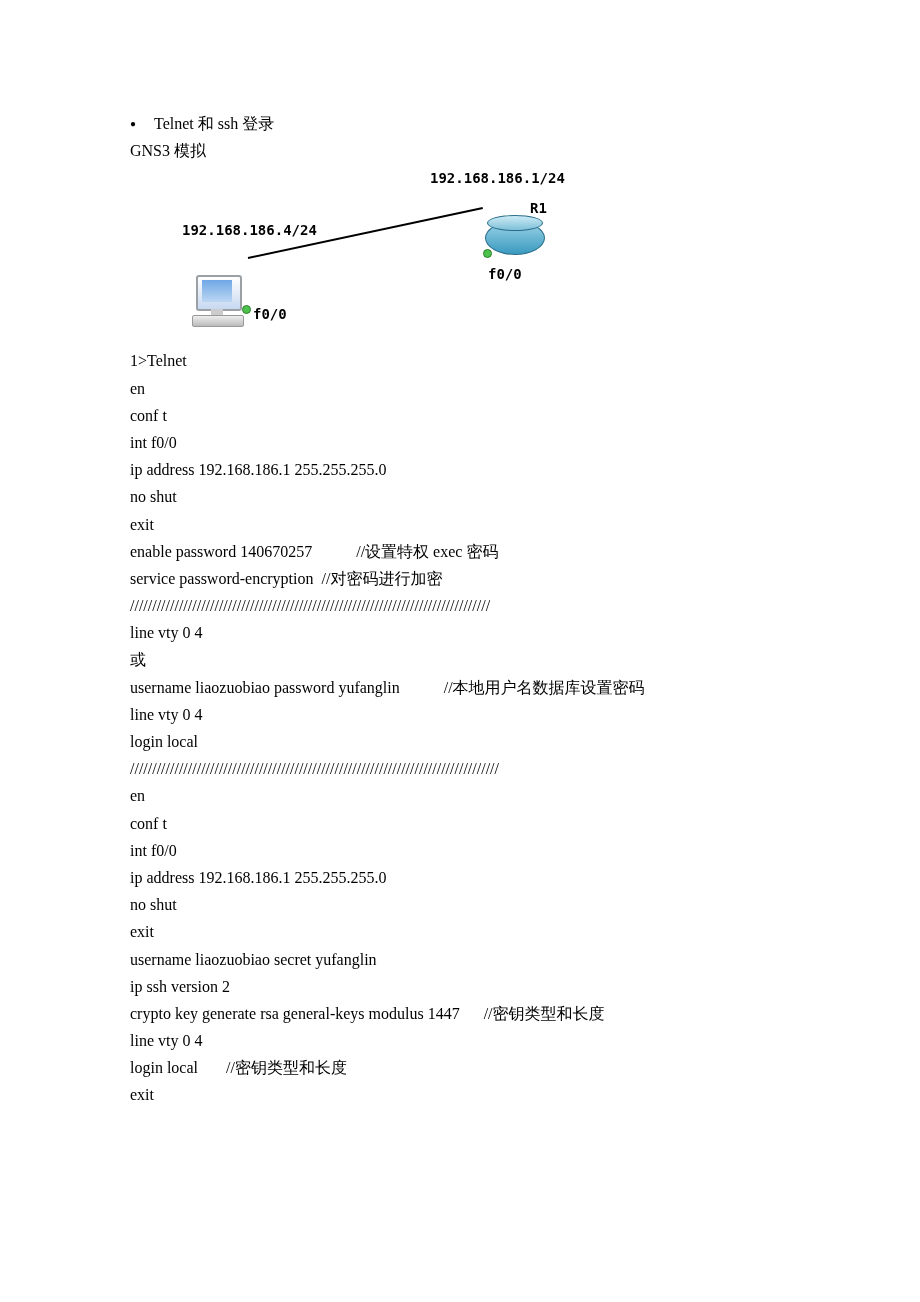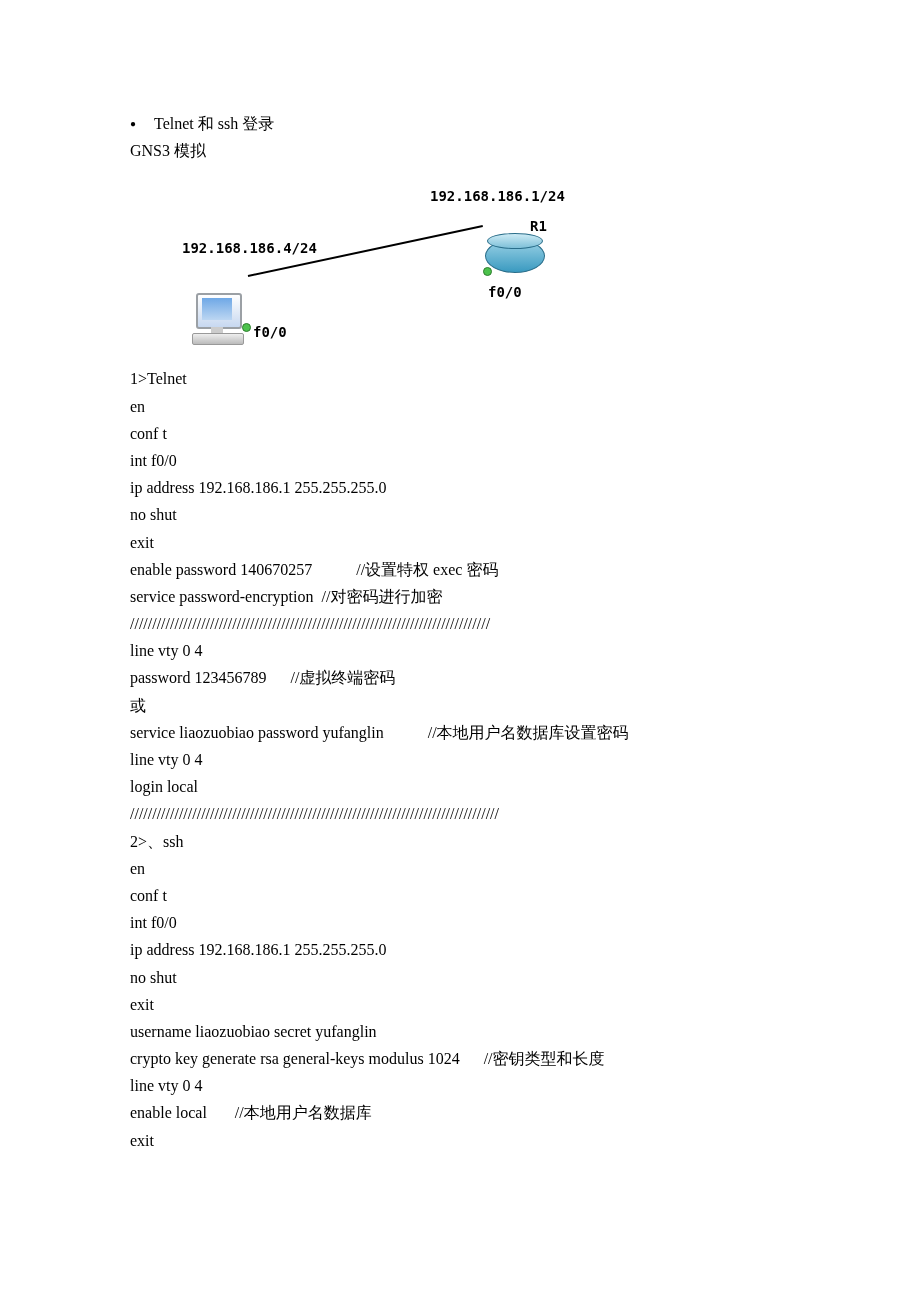--- a/index.html
+++ b/index.html
@@ -12,21 +12,21 @@
     padding: 110px 130px 60px 130px;
     width: 920px;
     box-sizing: border-box;
   }
   .line { white-space: pre-wrap; }
   .bullet::before { content: "\25CF"; font-size: 10px; display:inline-block; margin-right:18px; position:relative; top:-2px;}
   .diagram {
     position: relative;
     width: 480px;
     height: 180px;
-    margin: 21px 0 0 0;
+    margin: 3px 0 0 0;
   }
   .ip-top {
     position: absolute; left: 300px; top: 0;
     font-family: "SimSun", monospace; font-weight: bold; font-size:14px;
   }
   .ip-left {
     position: absolute; left: 52px; top: 52px;
     font-family: "SimSun", monospace; font-weight: bold; font-size:14px;
   }
   .label-r1 { position:absolute; left:400px; top:30px; font-family:"SimSun",monospace; font-weight:bold; font-size:14px;}
@@ -94,31 +94,30 @@
     <div class="line">en</div>
     <div class="line">conf t</div>
     <div class="line">int f0/0</div>
     <div class="line">ip address 192.168.186.1 255.255.255.0</div>
     <div class="line">no shut</div>
     <div class="line">exit</div>
     <div class="line">enable password 140670257           //设置特权 exec 密码</div>
     <div class="line">service password-encryption  //对密码进行加密</div>
     <div class="line">/////////////////////////////////////////////////////////////////////////////////</div>
     <div class="line">line vty 0 4</div>
-    <div class="line">password 123456789      //虚拟终端密码</div>
     <div class="line">或</div>
-    <div class="line">service liaozuobiao password yufanglin           //本地用户名数据库设置密码</div>
+    <div class="line">username liaozuobiao password yufanglin           //本地用户名数据库设置密码</div>
     <div class="line">line vty 0 4</div>
     <div class="line">login local</div>
     <div class="line">///////////////////////////////////////////////////////////////////////////////////</div>
-    <div class="line">2&gt;、ssh</div>
     <div class="line">en</div>
     <div class="line">conf t</div>
     <div class="line">int f0/0</div>
     <div class="line">ip address 192.168.186.1 255.255.255.0</div>
     <div class="line">no shut</div>
     <div class="line">exit</div>
     <div class="line">username liaozuobiao secret yufanglin</div>
-    <div class="line">crypto key generate rsa general-keys modulus 1024      //密钥类型和长度</div>
+    <div class="line">ip ssh version 2</div>
+    <div class="line">crypto key generate rsa general-keys modulus 1447      //密钥类型和长度</div>
     <div class="line">line vty 0 4</div>
-    <div class="line">enable local       //本地用户名数据库</div>
+    <div class="line">login local       //密钥类型和长度</div>
     <div class="line">exit</div>
   </div>
 
 </body></html>

